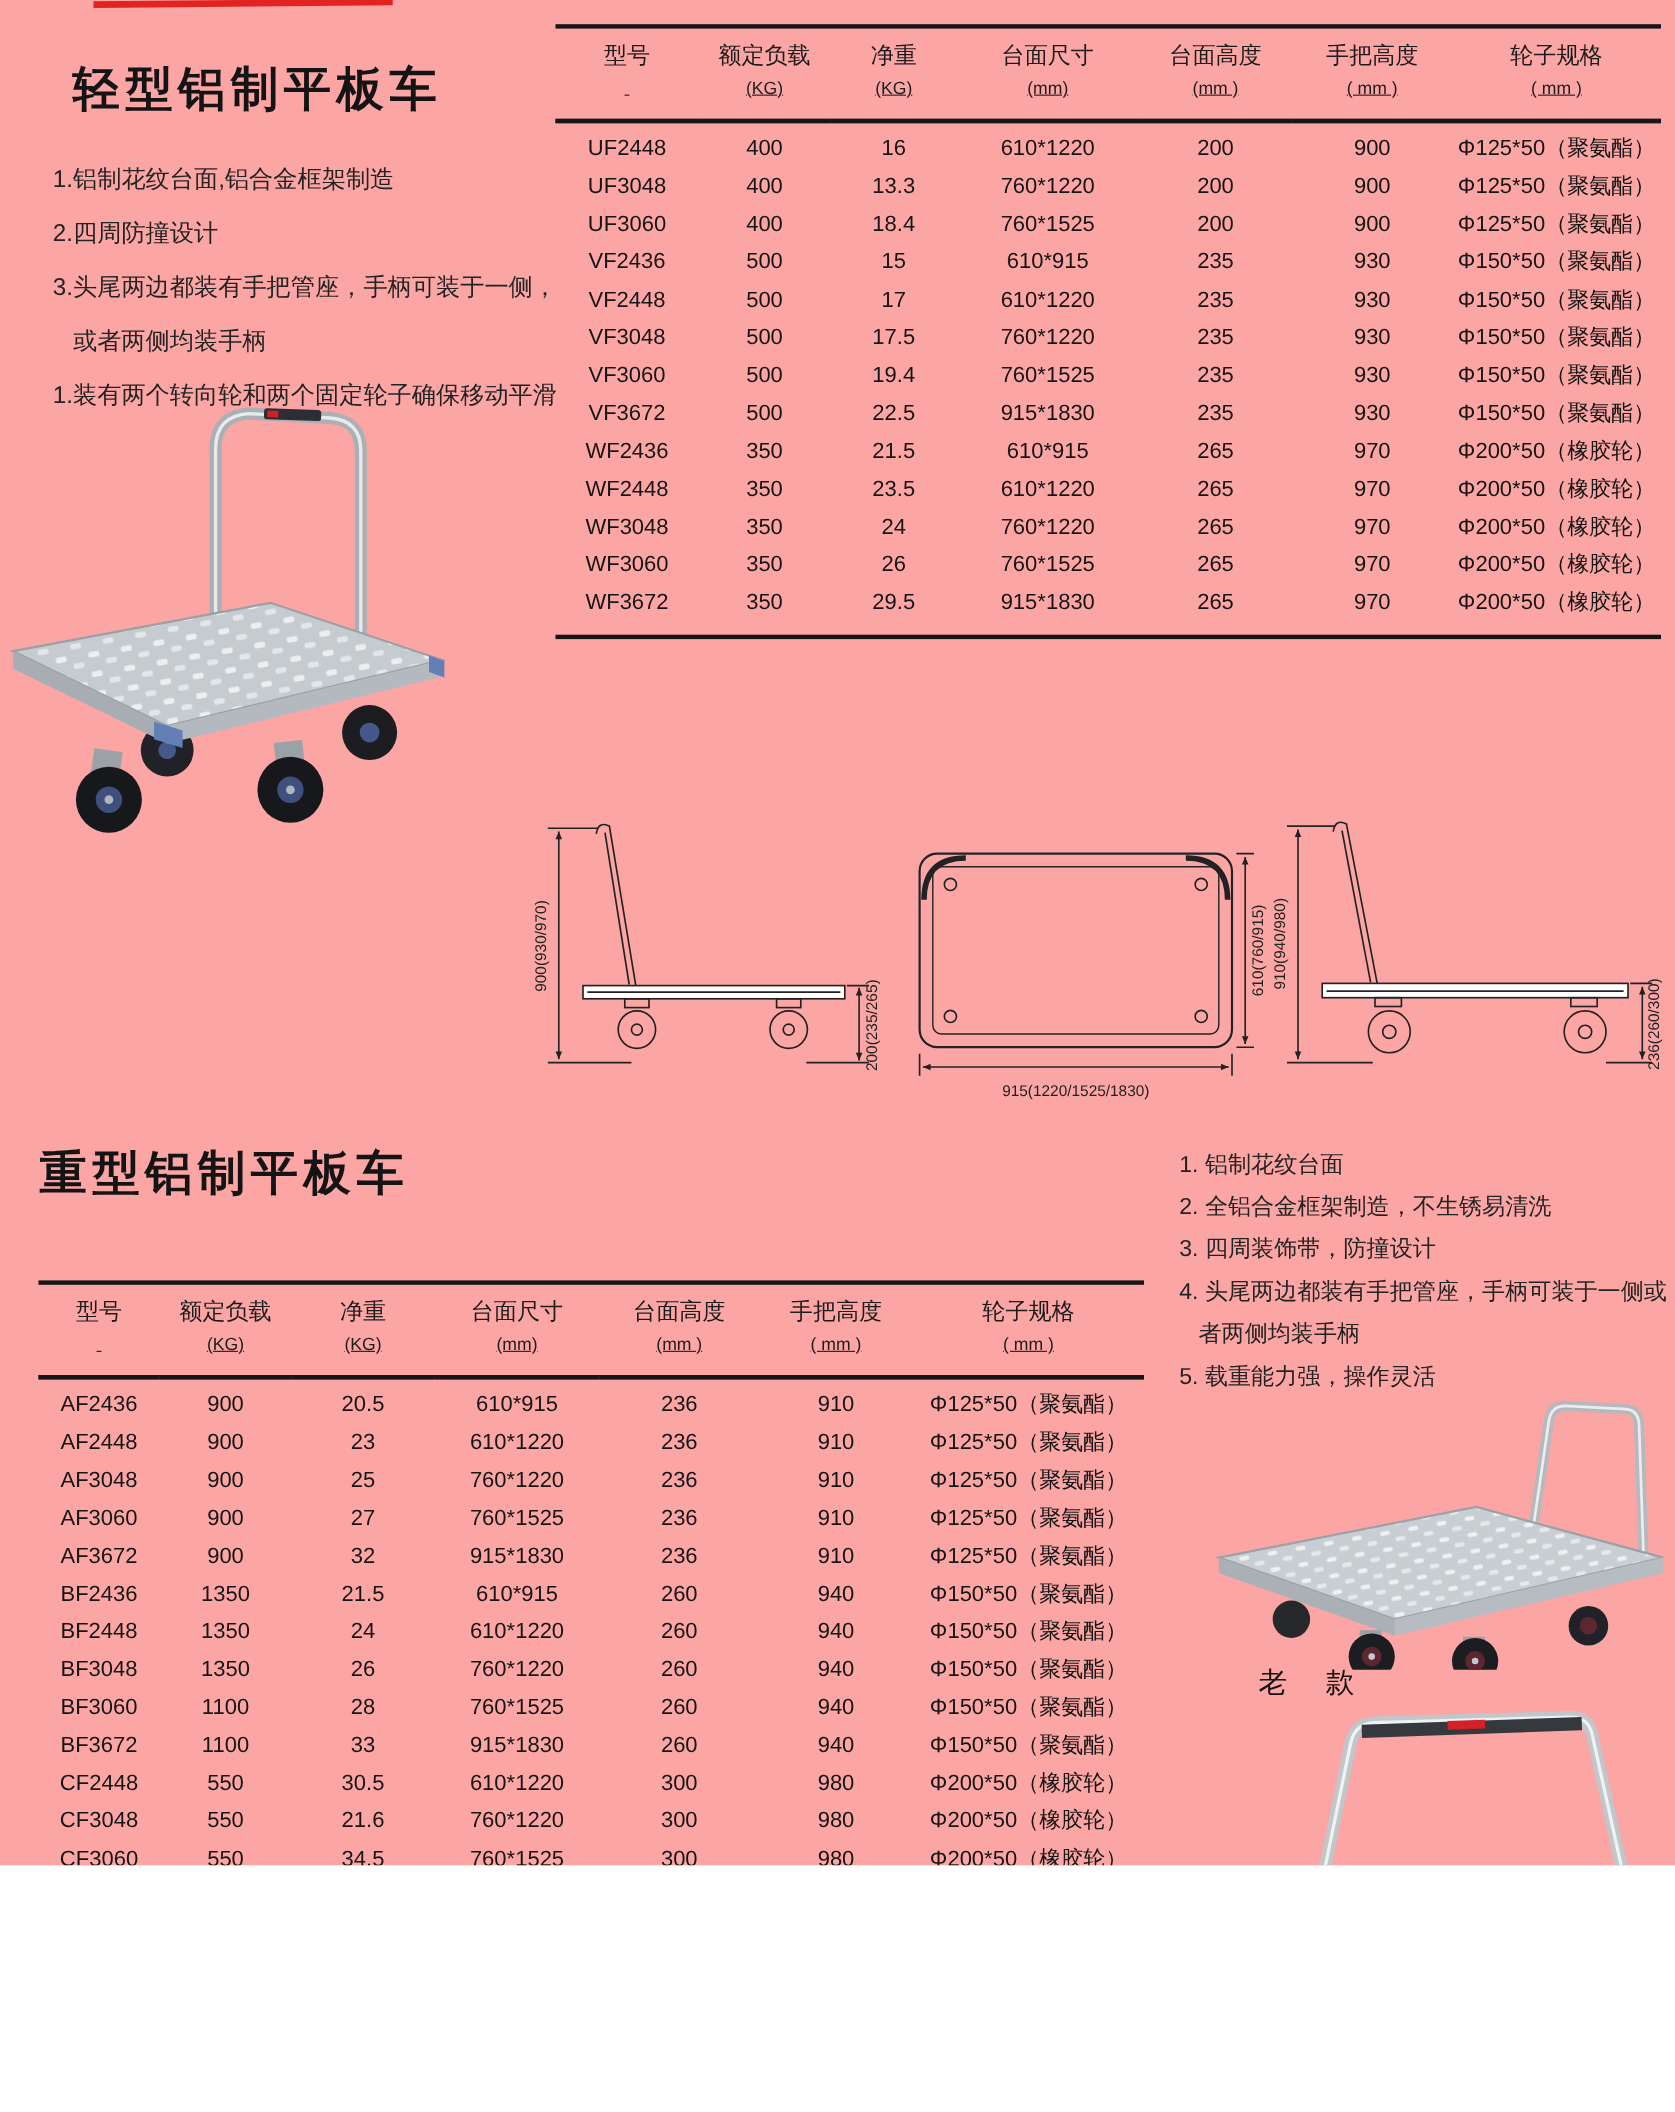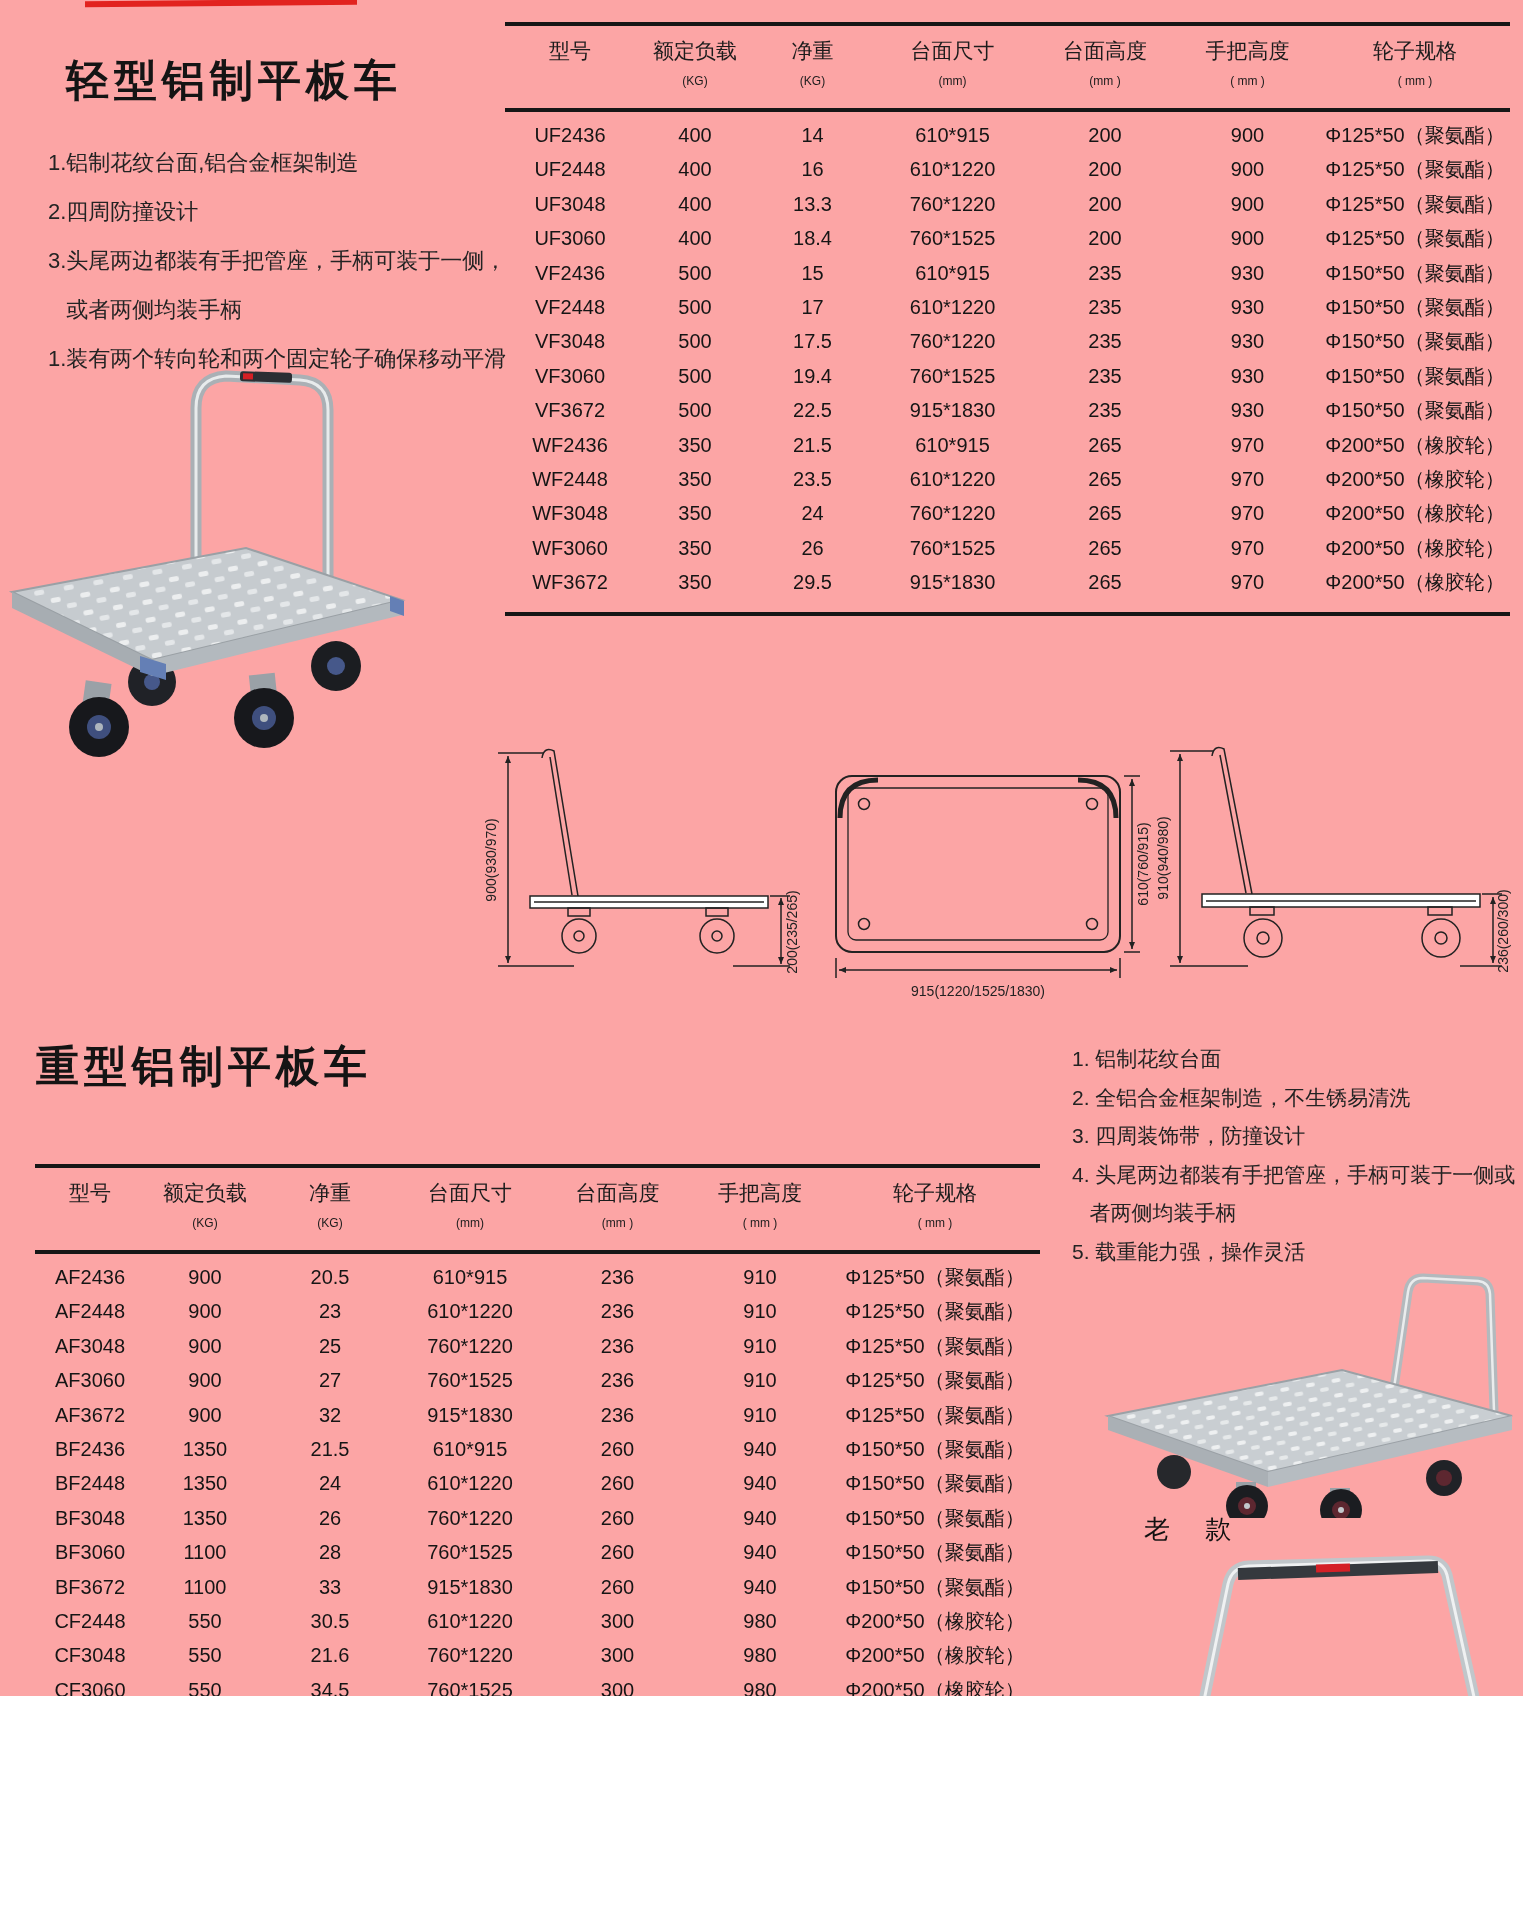--- a/index.html
+++ b/index.html
@@ -20,21 +20,21 @@
   .feature-line{white-space:pre;}
 
   
   .tablewrap{border-top:4px solid #161616;border-bottom:4px solid #161616;}
   .tablewrap.light-t{padding:0 0 12px 0;}
   .tablewrap.heavy-t{padding:0 0 38px 0;}
   table.spec{border-collapse:collapse;table-layout:fixed;width:100%;}
   table.spec th{font-weight:400;font-size:21px;color:#1c1c1c;padding:10px 0 12px 0;
                 border-bottom:4px solid #161616;text-align:center;vertical-align:top;}
   table.spec th .hl{display:block;line-height:30px;}
-  table.spec th .hu{display:block;line-height:30px;font-size:12px;}
+  table.spec th .hu{display:block;line-height:30px;font-size:16px;text-decoration:underline;}
   table.spec td{font-size:20px;text-align:center;height:34.4px;line-height:34.4px;
                 white-space:nowrap;overflow:visible;color:#151515;padding:0;}
   table.spec tbody tr:first-child td{padding-top:6px;}
 
   
   svg text{font-family:"Liberation Sans","DejaVu Sans",sans-serif;}
   .caption{font-size:26px;letter-spacing:14px;color:#111;white-space:nowrap;}
 </style>
 </head>
 <body>
@@ -84,29 +84,20 @@
               <span class="hl">手把高度</span>
               <span class="hu">( mm )</span>
             </th>
             <th>
               <span class="hl">轮子规格</span>
               <span class="hu">( mm )</span>
             </th>
           </tr>
         </thead>
       <tbody>
-          <tr>
-            <td>UF2436</td>
-            <td>400</td>
-            <td>14</td>
-            <td>610*915</td>
-            <td>200</td>
-            <td>900</td>
-            <td>Φ125*50（聚氨酯）</td>
-          </tr>
           <tr>
             <td>UF2448</td>
             <td>400</td>
             <td>16</td>
             <td>610*1220</td>
             <td>200</td>
             <td>900</td>
             <td>Φ125*50（聚氨酯）</td>
           </tr>
           <tr>

